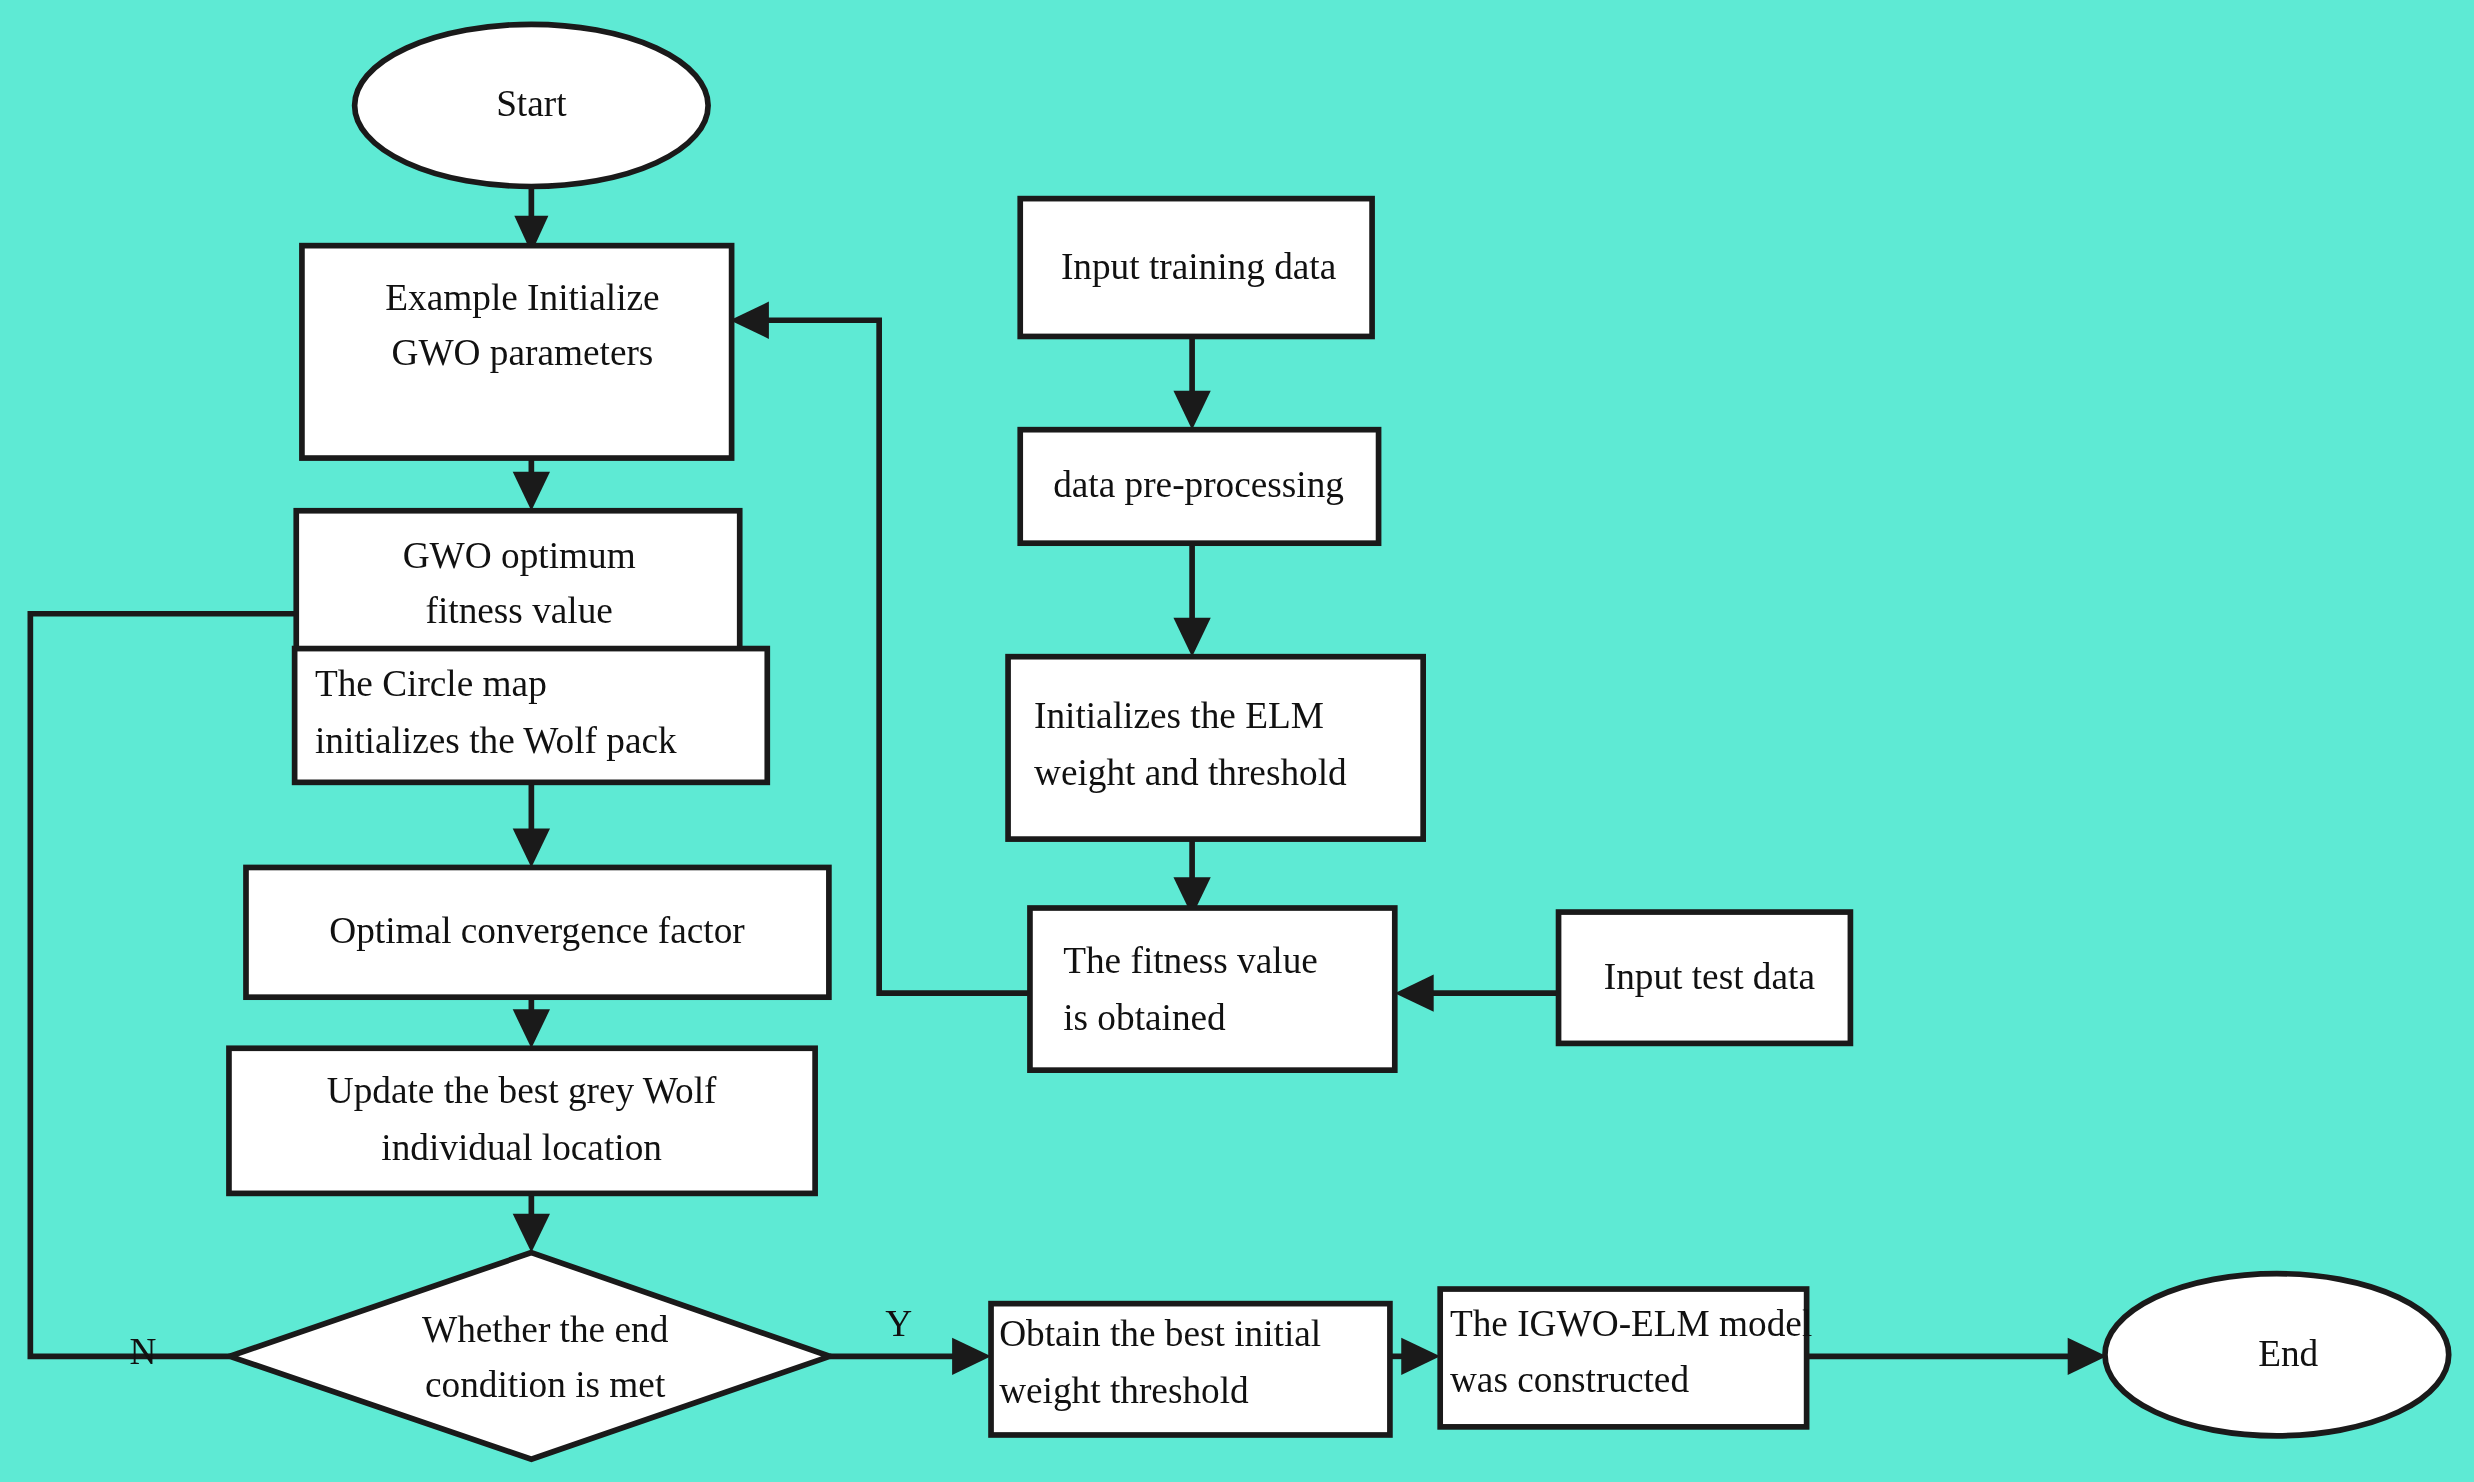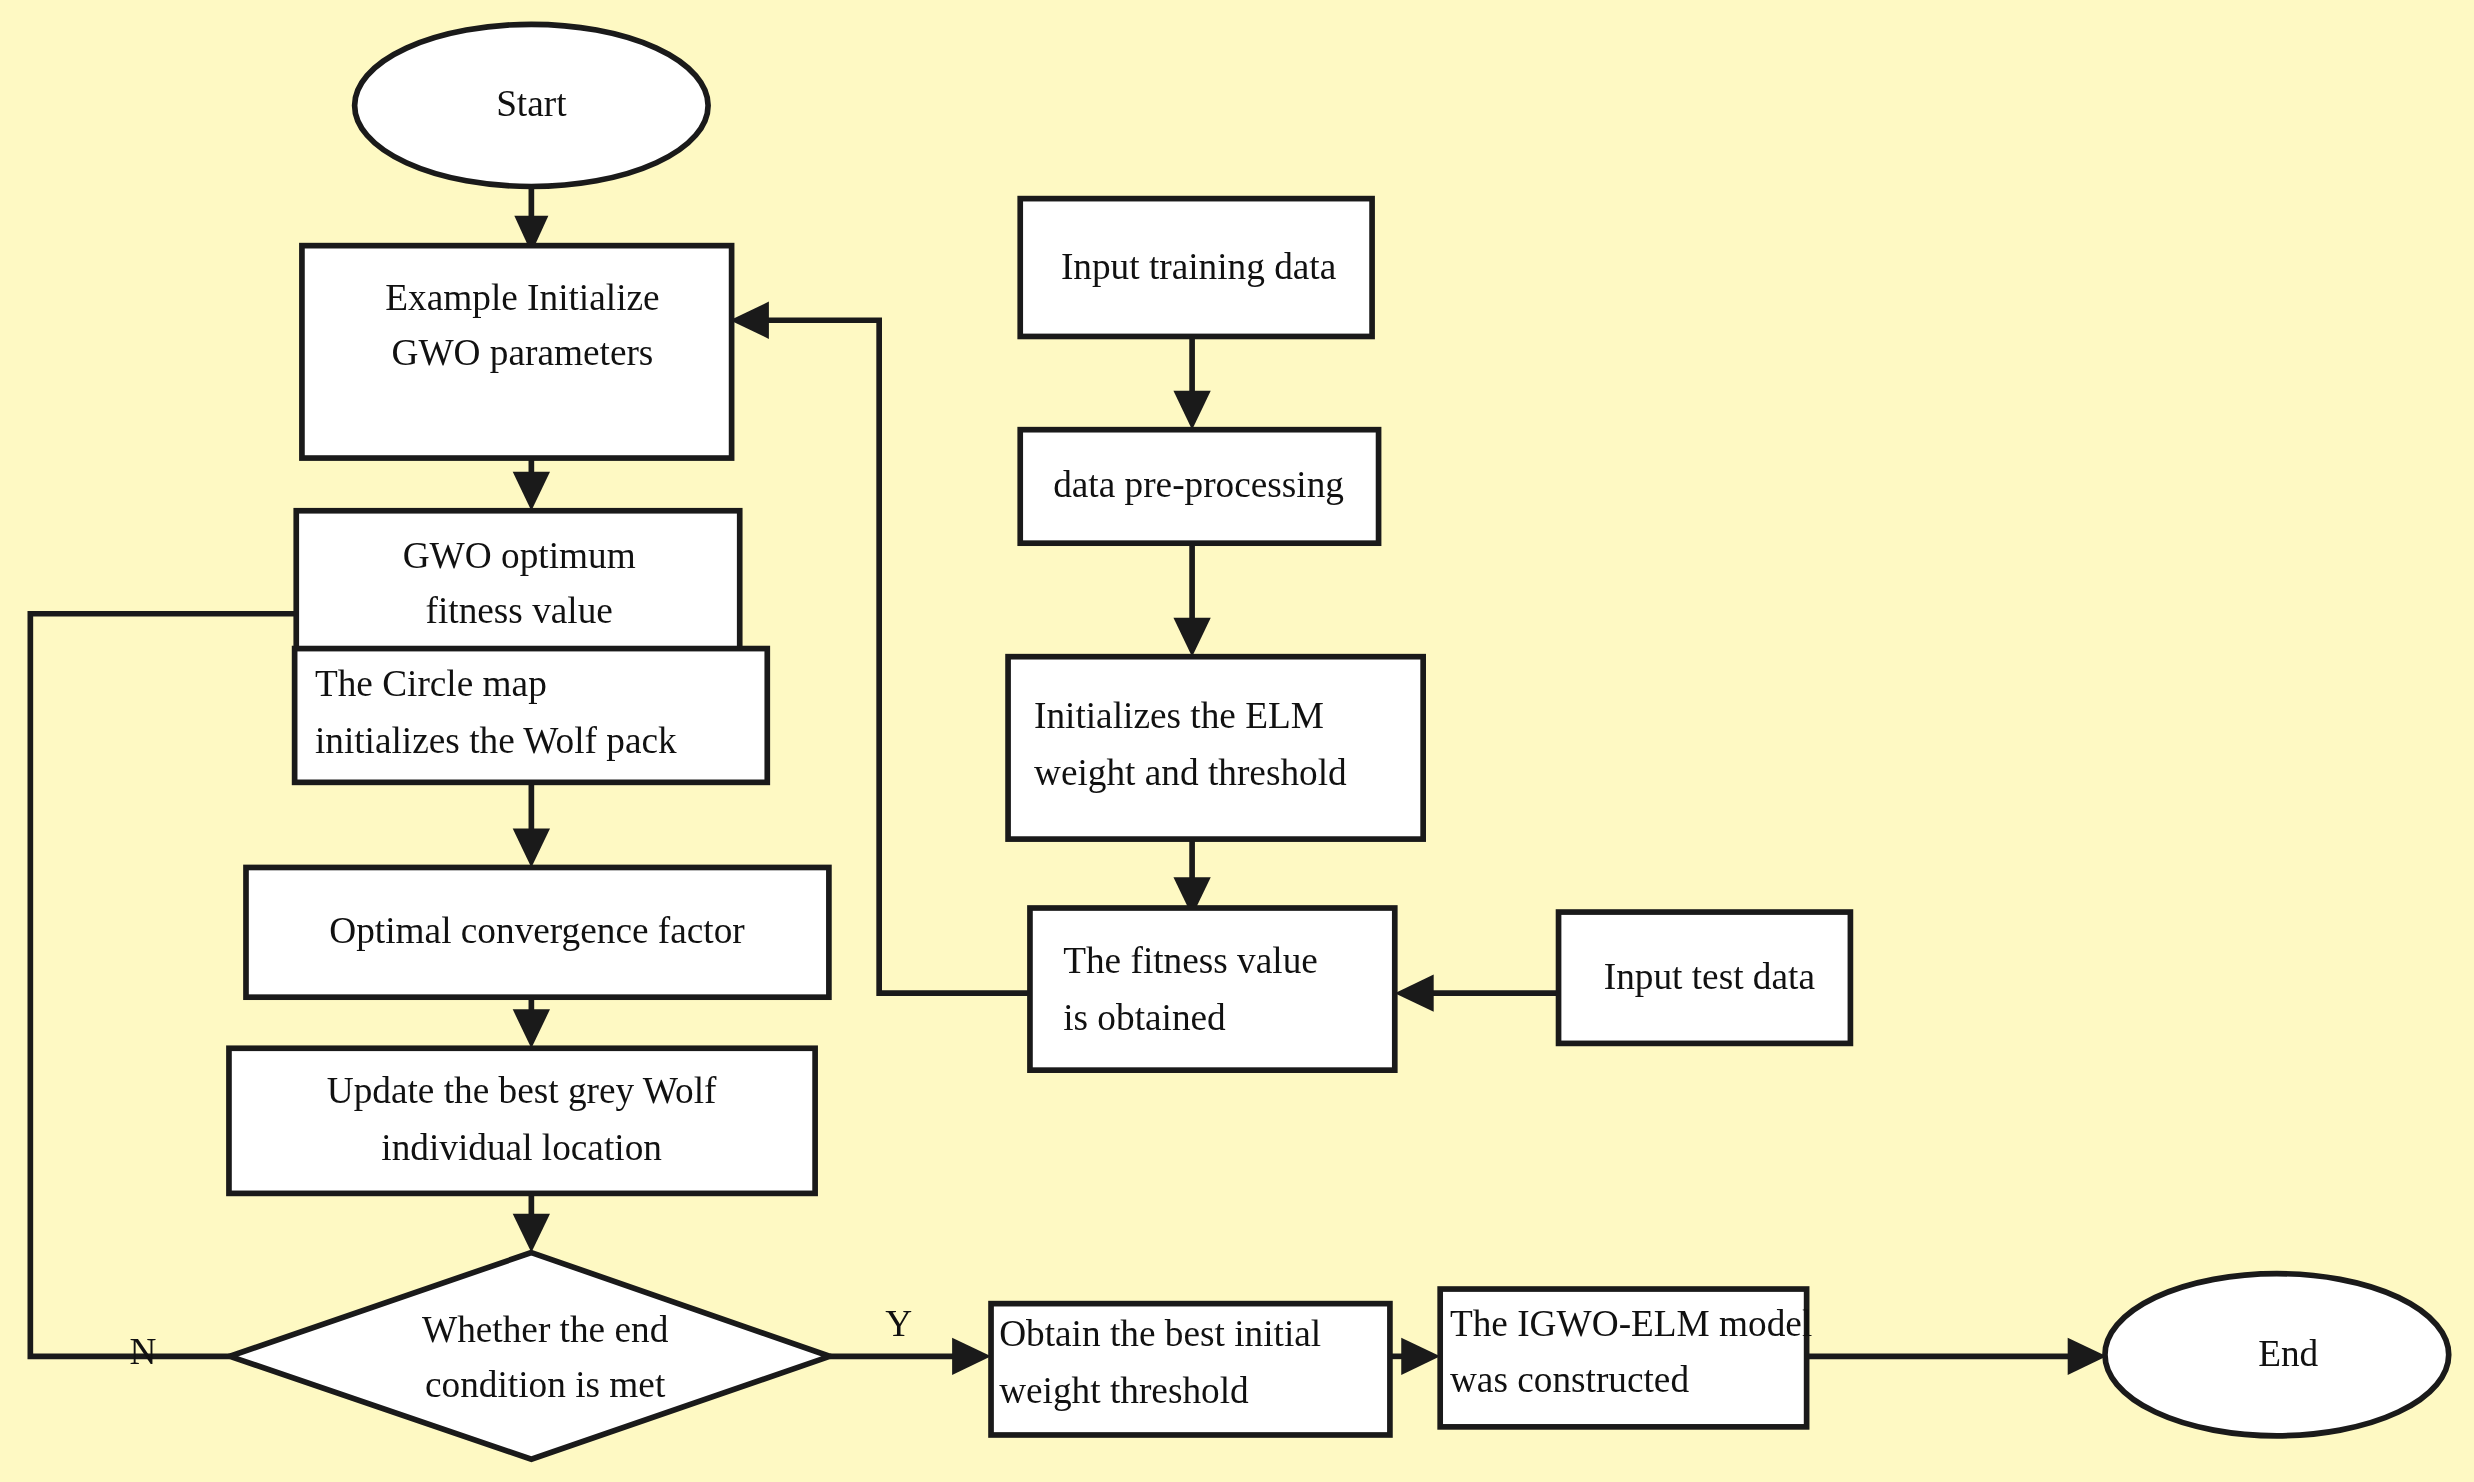--- a/index.html
+++ b/index.html
@@ -4,21 +4,21 @@
 <style>
   html, body {
     margin: 0;
     padding: 0;
     background: #ffffff;
   }
   #stage {
     position: relative;
     width: 2475px;
     height: 1482px;
-    background: #fef9c3;
+    background: #5eead4;
     overflow: hidden;
     font-family: "Liberation Serif", "DejaVu Serif", serif;
   }
   svg#flow {
     position: absolute;
     top: 0;
     left: 0;
     width: 2475px;
     height: 1482px;
     display: block;

